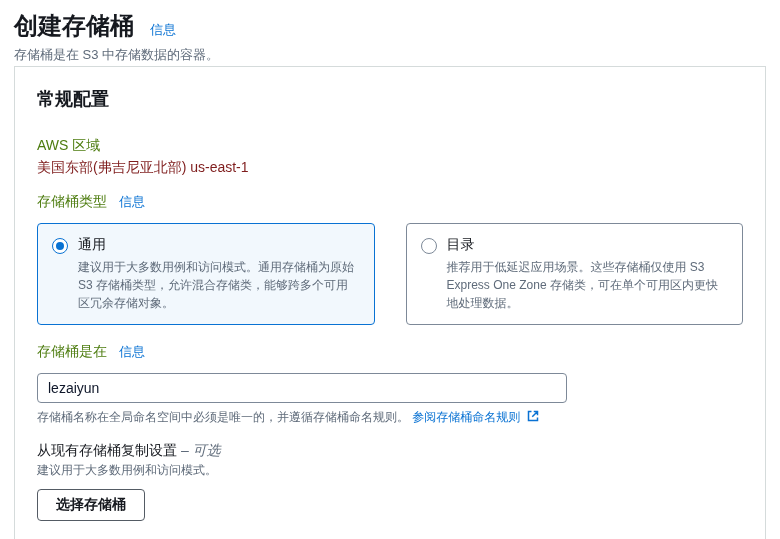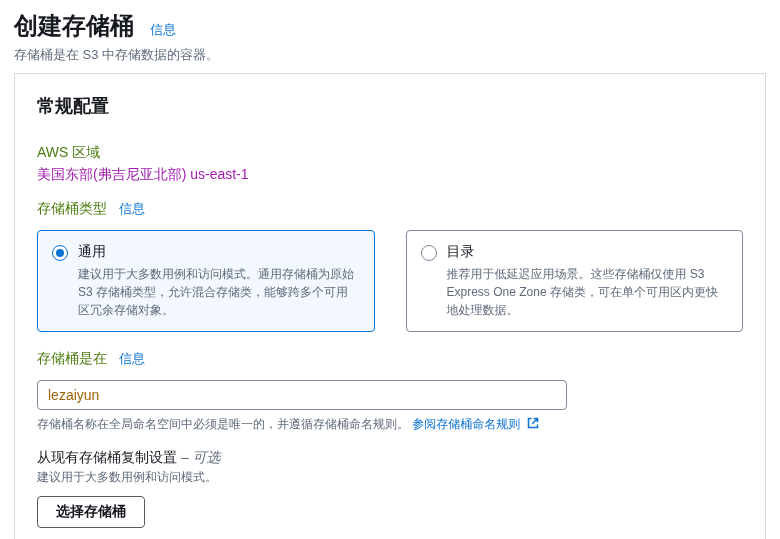--- a/index.html
+++ b/index.html
@@ -25,40 +25,40 @@
     color: #16191f;
   }
   .info-link {
     color: #0972d3;
     font-size: 13px;
     cursor: pointer;
   }
   .page-subtitle {
     color: #5f6b7a;
     font-size: 13px;
-    margin-bottom: 9px;
+    margin-bottom: 2px;
   }
   .panel {
     border: 1px solid #d5dbdb;
     background: #ffffff;
     padding: 20px 22px 18px 22px;
   }
   .panel-title {
     font-size: 18px;
     font-weight: 700;
     margin-bottom: 26px;
   }
   .field-label {
     font-size: 14px;
     color: #4d7c0f;
     margin-bottom: 4px;
   }
   .field-value {
     font-size: 14px;
-    color: #a21caf;
+    color: #7f1d1d;
     margin-bottom: 16px;
   }
   .label-row {
     display: flex;
     align-items: baseline;
     gap: 12px;
     margin-bottom: 8px;
   }
   .radio-row {
     display: flex;
@@ -113,21 +113,21 @@
     font-size: 12px;
     color: #5f6b7a;
     line-height: 1.5;
   }
   .text-input {
     width: 75%;
     padding: 6px 10px;
     border: 1px solid #7d8998;
     border-radius: 4px;
     font-size: 14px;
-    color: #a16207;
+    color: #0f172a;
   }
   .helper-row {
     font-size: 12px;
     color: #5f6b7a;
     margin-top: 6px;
     margin-bottom: 16px;
   }
   .helper-row .link {
     color: #0972d3;
     cursor: pointer;

